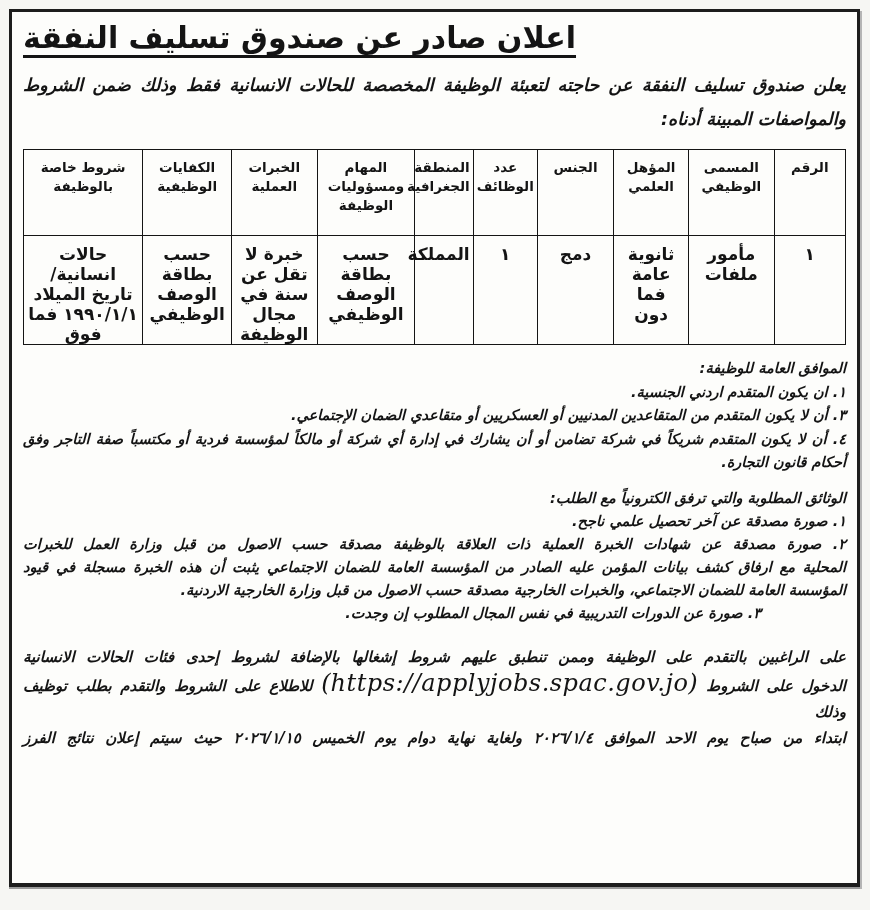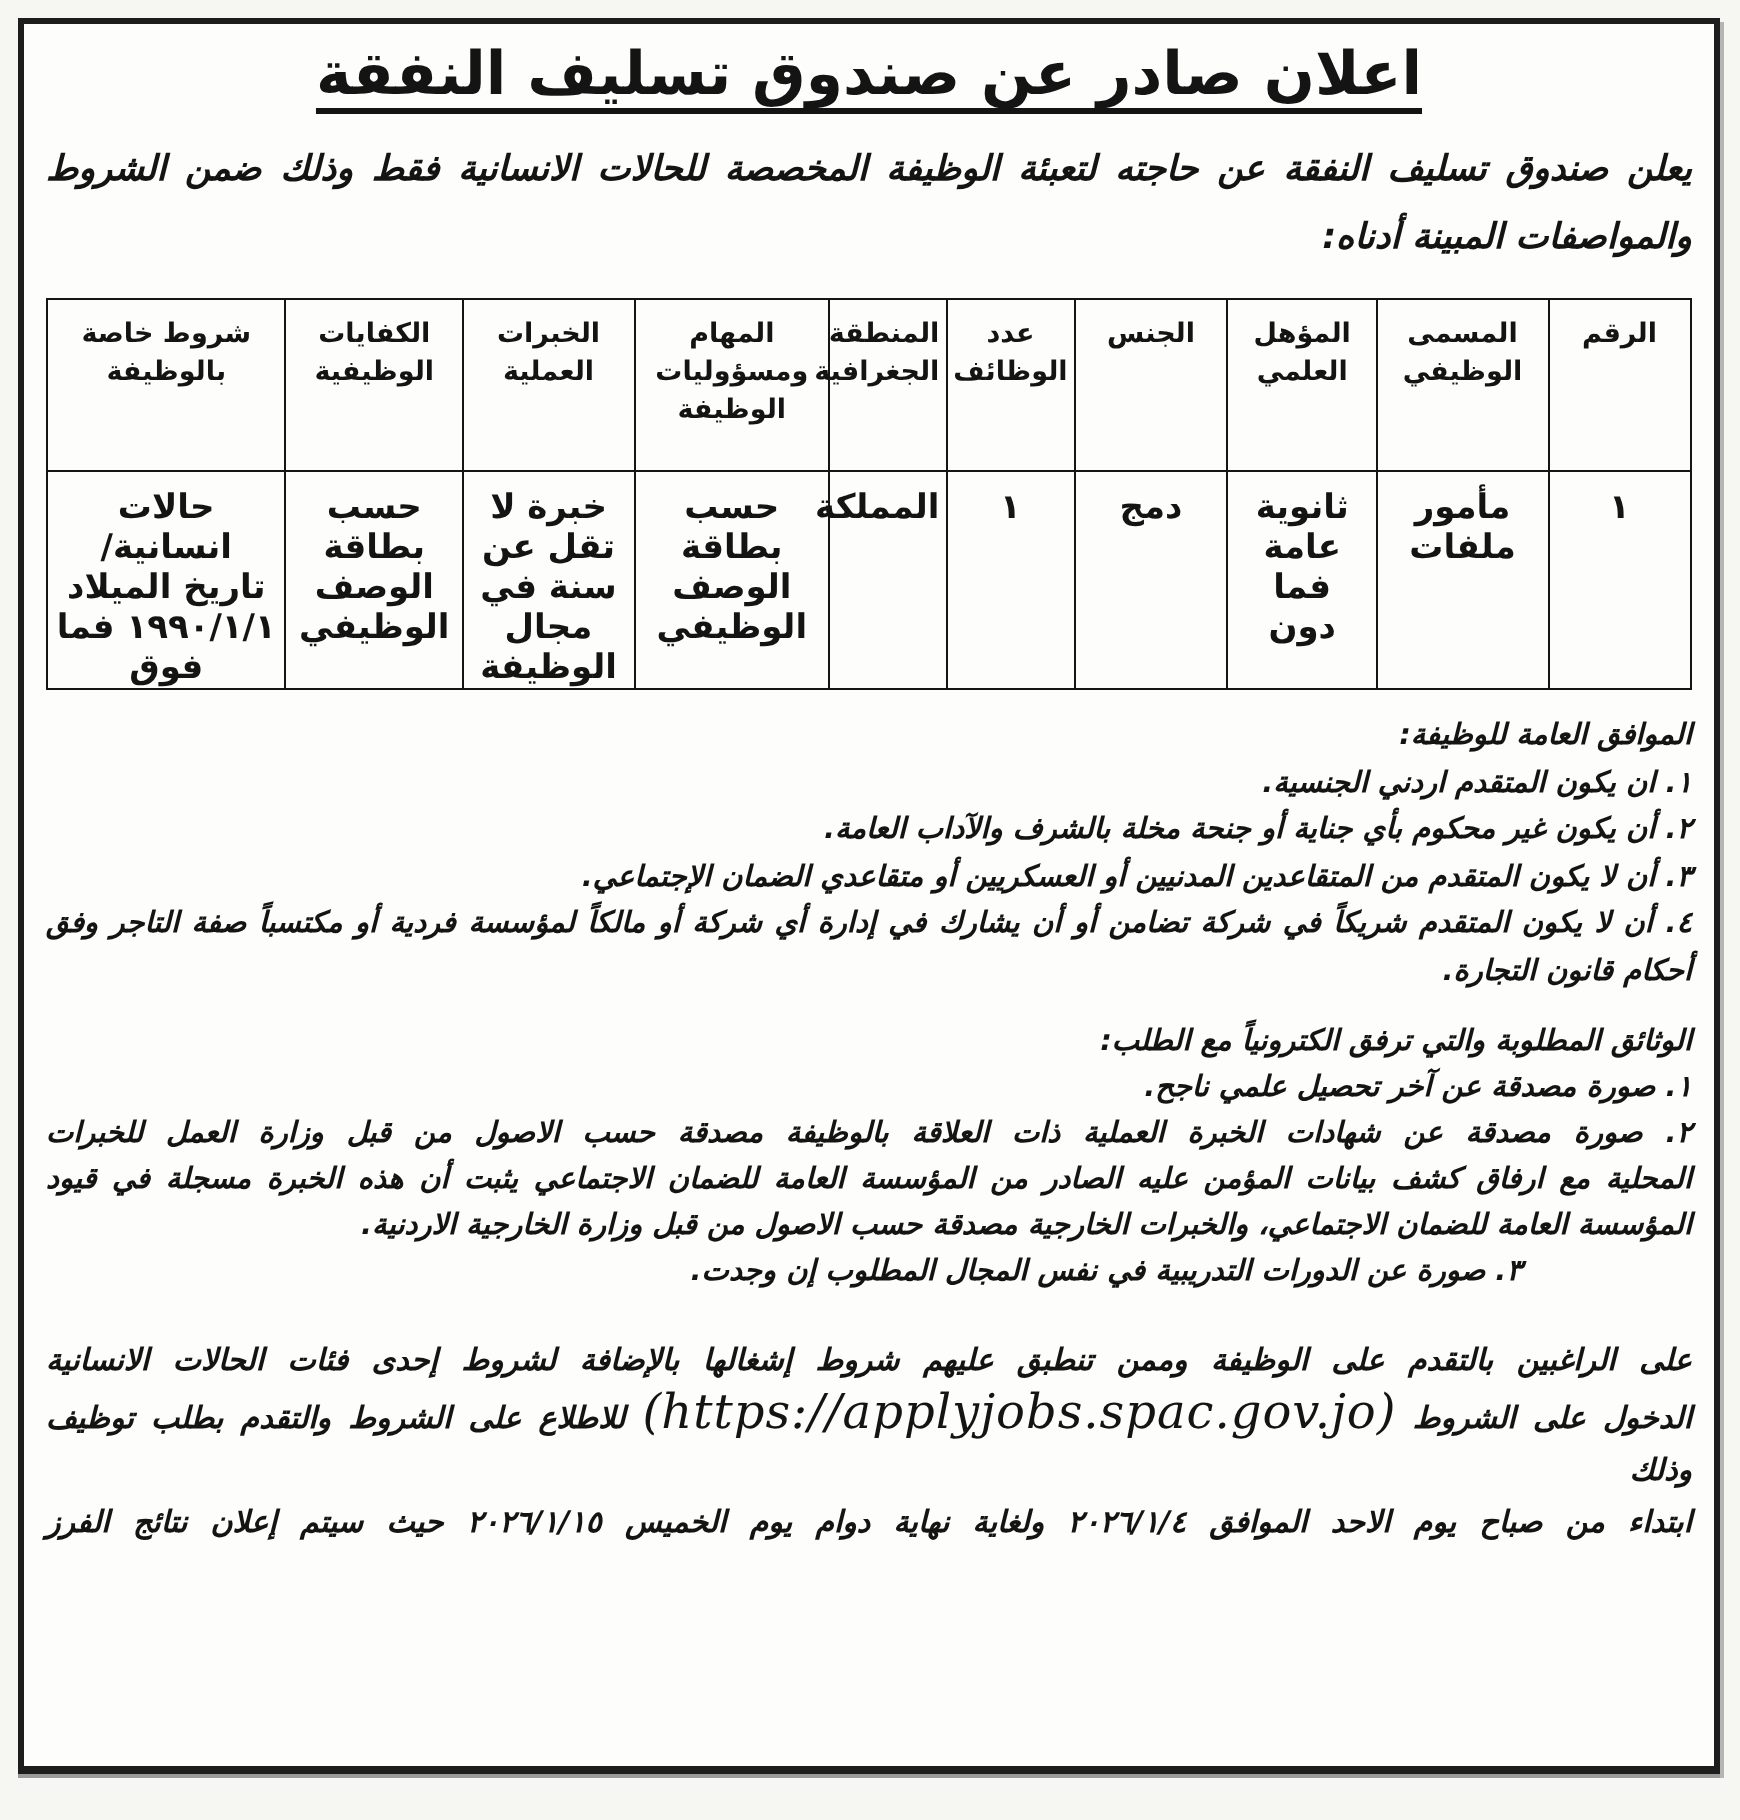--- a/index.html
+++ b/index.html
@@ -15,21 +15,21 @@
     position: absolute;
     left: 9px; top: 9px; right: 10px; bottom: 23px;
     border: 3px solid #1d1d1d;
     border-bottom-width: 4px;
     box-shadow: 0 2px 0 #9a9a9a, 2px 2px 0 #b5b5b5;
     background: #fdfdfb;
     padding: 4px 11px 0 11px;
     overflow: hidden;
   }
   .title {
-    text-align: center;
+    text-align: left;
     font-size: 30px;
     font-weight: bold;
     margin-top: 4px;
     letter-spacing: 0px;
   }
   .title span {
     text-decoration: underline;
     text-decoration-thickness: 2.5px;
     text-underline-offset: 7px;
   }
@@ -128,21 +128,20 @@
           <td>خبرة لا تقل عن سنة في مجال الوظيفة</td>
           <td>حسب بطاقة الوصف الوظيفي</td>
           <td>حالات انسانية/ تاريخ الميلاد ١٩٩٠/١/١ فما فوق</td>
         </tr>
       </tbody>
     </table>
 
     <div class="sec conds">
       <div class="ln">الموافق العامة للوظيفة:</div>
       <div class="ln">١. ان يكون المتقدم اردني الجنسية.</div>
-      <div class="ln">٢. أن يكون غير محكوم بأي جناية أو جنحة مخلة بالشرف والآداب العامة.</div>
       <div class="ln">٣. أن لا يكون المتقدم من المتقاعدين المدنيين أو العسكريين أو متقاعدي الضمان الإجتماعي.</div>
       <div class="ln stretch">٤. أن لا يكون المتقدم شريكاً في شركة تضامن أو أن يشارك في إدارة أي شركة أو مالكاً لمؤسسة فردية أو مكتسباً صفة التاجر وفق</div>
       <div class="ln">أحكام قانون التجارة.</div>
     </div>
 
     <div class="sec docs">
       <div class="ln">الوثائق المطلوبة والتي ترفق الكترونياً مع الطلب:</div>
       <div class="ln">١. صورة مصدقة عن آخر تحصيل علمي ناجح.</div>
       <div class="ln stretch">٢. صورة مصدقة عن شهادات الخبرة العملية ذات العلاقة بالوظيفة مصدقة حسب الاصول من قبل وزارة العمل للخبرات</div>
       <div class="ln stretch">المحلية مع ارفاق كشف بيانات المؤمن عليه الصادر من المؤسسة العامة للضمان الاجتماعي يثبت أن هذه الخبرة مسجلة في قيود</div>

